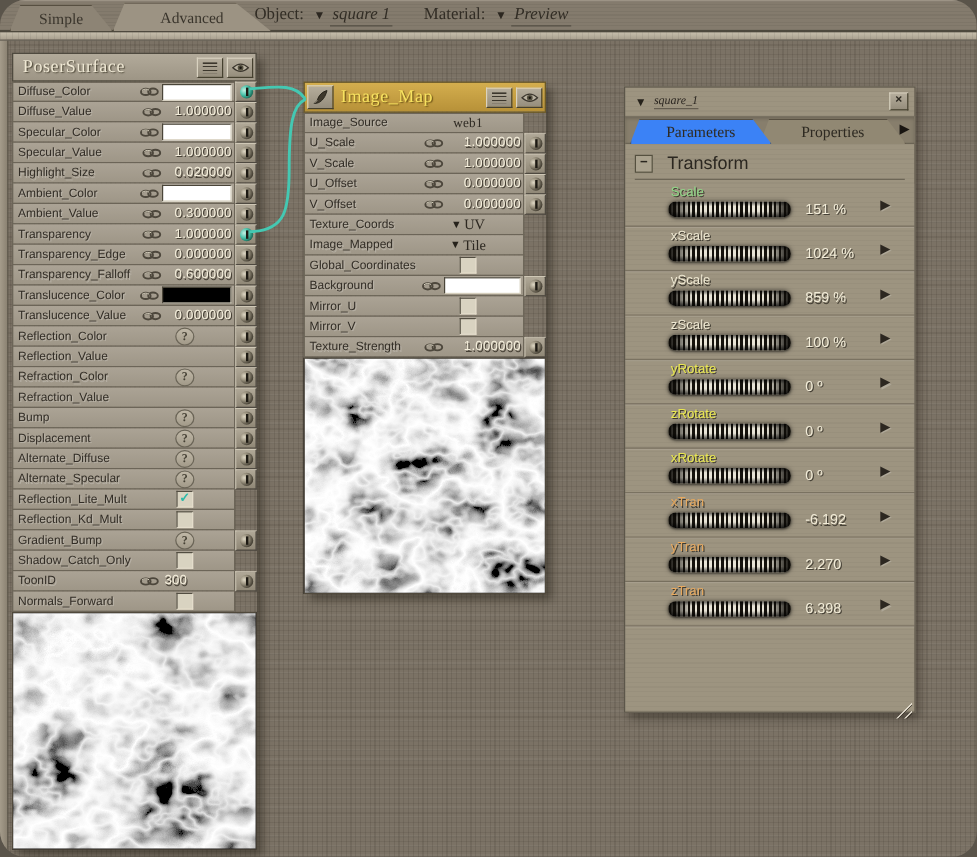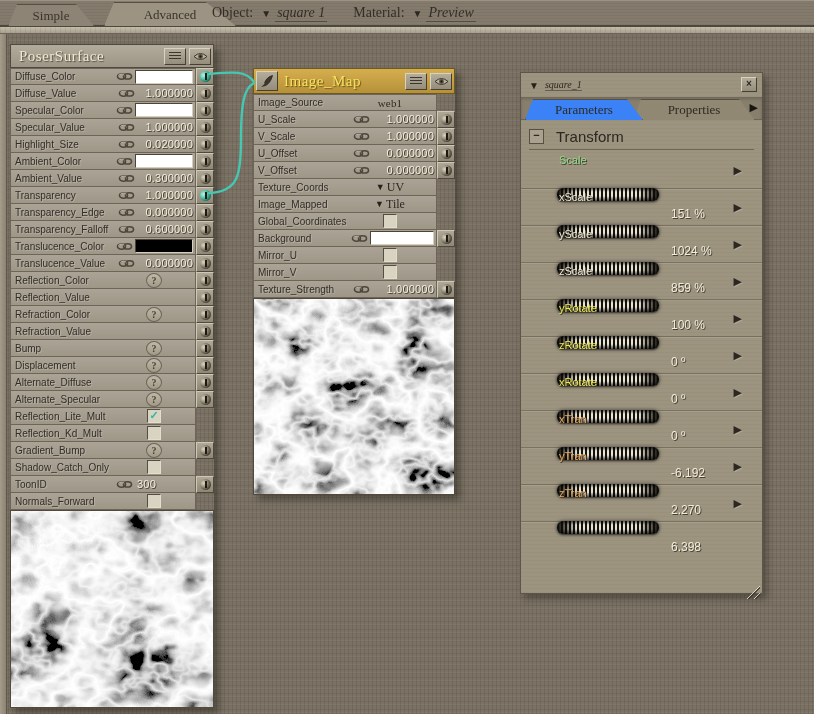--- a/index.html
+++ b/index.html
@@ -1,37 +1,37 @@
 <!DOCTYPE html>
 <html><head>
 <meta charset="utf-8">
 <style>
   html,body{margin:0;padding:0;background:#5a544a;}
   .stage{position:relative;width:814px;height:714px;overflow:hidden;
-    font-family:"Liberation Sans",sans-serif;-webkit-font-smoothing:antialiased;}
+    font-family:"Liberation Sans",sans-serif;border-radius:21px;-webkit-font-smoothing:antialiased;}
   
   .bg{position:absolute;left:0;top:33px;right:0;bottom:0;background-color:#7b7265;
     background-image:
       repeating-linear-gradient(90deg, rgba(52,45,36,.14) 0 1px, transparent 1px 4px),
       repeating-linear-gradient(0deg, rgba(52,45,36,.12) 0 1px, transparent 1px 4px),
       repeating-linear-gradient(0deg, rgba(255,255,255,.04) 0 2px, transparent 2px 8px);}
   .ledge{position:absolute;left:0;top:33px;width:6px;bottom:0;
     background:linear-gradient(90deg,#a59c8b,#8b8272);border-right:1px solid #5f594d;}
   
   .topbar{position:absolute;left:0;top:0;width:814px;height:24px;background:#847b6d;
     border-top:1px solid #9c9385;border-bottom:2px solid #4d483d;
     background-image:repeating-linear-gradient(0deg, rgba(0,0,0,.05) 0 1px, transparent 1px 3px);}
   .lightstrip{position:absolute;left:0;top:27px;width:814px;height:6px;
     background:linear-gradient(#c6beac,#a89f8e);border-bottom:1px solid #6b655a;
     background-image:repeating-linear-gradient(90deg, rgba(0,0,0,.06) 0 1px, transparent 1px 5px),linear-gradient(#c6beac,#a89f8e);}
   .tab{position:absolute;bottom:-1px;height:21px;display:flex;align-items:center;justify-content:center;
     font-family:"Liberation Serif",serif;font-size:13px;color:#3a352c;
     border:1px solid #574f41;border-bottom:none;cursor:pointer;}
   .tab-simple{left:8px;width:84px;background:#8d8475;clip-path:polygon(0 100%,9px 0,calc(100% - 18px) 0,100% 100%);}
-  .tab-advanced{left:104px;width:130px;height:23px;background:#9c9383;
+  .tab-advanced{left:94px;width:130px;height:23px;background:#9c9383;
     clip-path:polygon(0 100%,10px 0,calc(100% - 30px) 0,100% 100%);}
   .objrow{position:absolute;left:212px;top:2px;height:20px;display:flex;align-items:center;
     font-family:"Liberation Serif",serif;font-size:14px;color:#322d25;}
   .objrow .tri{font-size:10px;margin:0 4px 0 8px;color:#2c2720;}
   .objrow .sel-value{font-style:italic;margin-right:26px;border-bottom:1px solid rgba(50,45,37,.55);padding:0 2px;}
   
   .panel{position:absolute;box-shadow:5px 5px 7px rgba(30,26,18,.45);}
   .ps{left:10px;top:44px;width:204px;}
   .im{left:253px;top:68px;width:202px;}
   .node-header{position:relative;height:22px;border:1px solid #4f4a3f;
@@ -111,21 +111,21 @@
     box-shadow:0 1px 0 rgba(255,255,255,.10);position:relative;height:31px;}
   .dlabel{display:block;font-size:11px;margin:0 0 1px 2px;text-shadow:1px 1px 0 #3e3a30;}
   .c-green{color:#8fd887;} .c-cream{color:#eee8d2;} .c-yellow{color:#eae84f;} .c-orange{color:#e8a95e;}
   .dial-row{display:flex;align-items:center;}
   .dial{width:102px;height:13px;border-radius:6px;flex:none;cursor:ew-resize;
     background:
       linear-gradient(180deg, rgba(0,0,0,.65) 0%, rgba(0,0,0,0) 30%, rgba(0,0,0,0) 62%, rgba(0,0,0,.7) 100%),
       linear-gradient(90deg, #0d0b07 0%, rgba(13,11,7,0) 20%, rgba(13,11,7,0) 80%, #0d0b07 100%),
       repeating-linear-gradient(90deg, #15120c 0 2px, #e8e4d6 2px 4px);
     box-shadow:0 0 4px rgba(0,0,0,.55), 0 1px 2px rgba(0,0,0,.5);}
-  .dval{margin-left:12px;font-size:12px;color:#f2ecd8;text-shadow:1px 1px 0 #46413-;text-shadow:1px 1px 0 #464136;margin-top:40px;}
+  .dval{margin-left:12px;font-size:12px;color:#f2ecd8;text-shadow:1px 1px 0 #46413-;text-shadow:1px 1px 0 #464136;}
   .darrow{position:absolute;right:20px;top:12px;font-size:11px;color:#2c2720;cursor:pointer;
     text-shadow:1px 1px 0 rgba(255,255,255,.2);}
   .resize{position:absolute;right:2px;bottom:2px;width:17px;height:15px;
     background:repeating-linear-gradient(135deg, transparent 0 3px, rgba(240,234,220,.8) 3px 4px, rgba(60,54,44,.8) 4px 5px);
     clip-path:polygon(100% 0,100% 100%,0 100%);}
 </style>
 </head>
 <body>
 
 <div class="stage">

